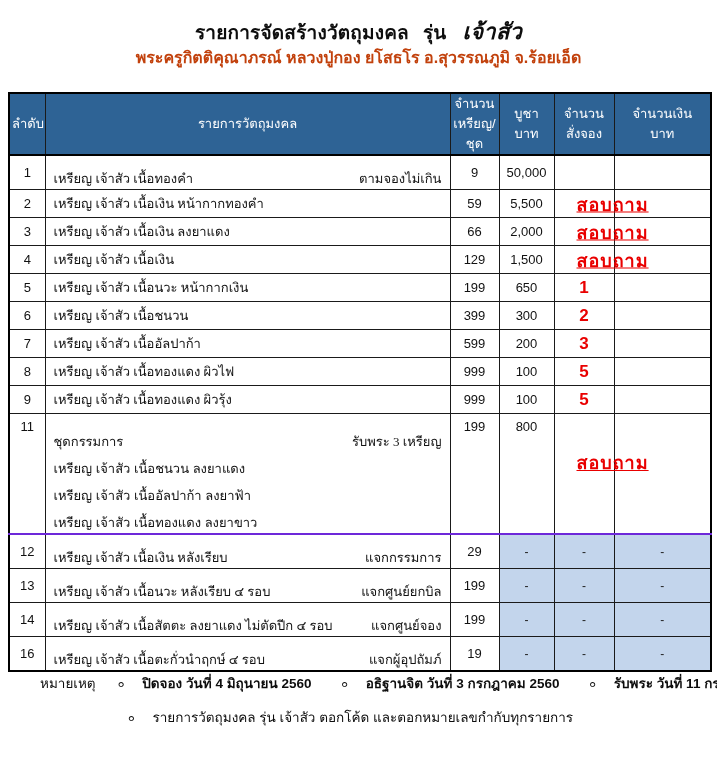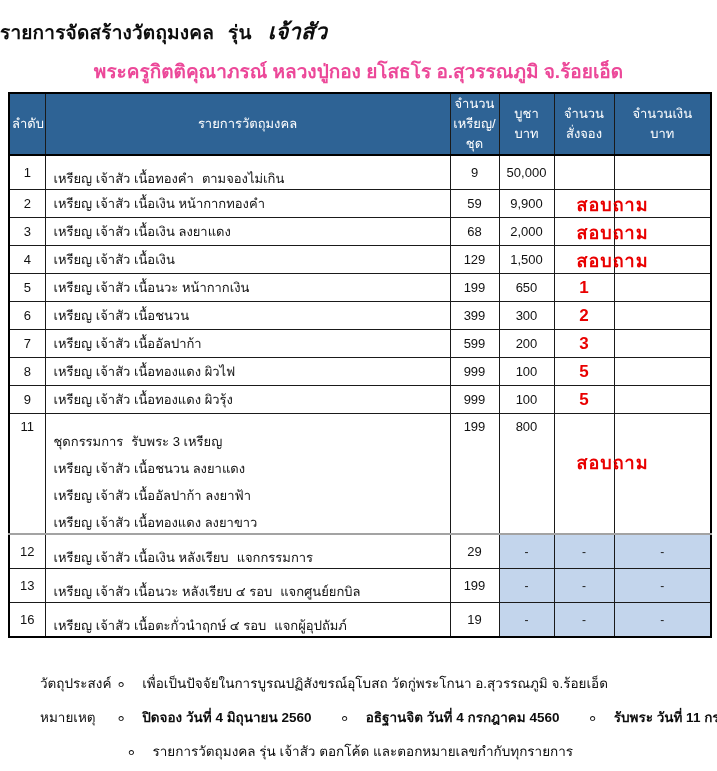--- a/index.html
+++ b/index.html
@@ -6,61 +6,61 @@
   body{
     width:717px;height:771px;background:#ffffff;
     font-family:"Liberation Sans","DejaVu Sans",sans-serif;
     color:#111;
   }
   .page{position:relative;width:717px;height:771px;background:#ffffff;overflow:hidden;}
 
   
   .title{
     position:absolute;top:14px;left:0;width:100%;
-    text-align:left;font-weight:bold;font-size:19px;color:#0d0d0d;
+    text-align:center;font-weight:bold;font-size:19px;color:#0d0d0d;
     letter-spacing:.2px;
   }
   .title .run-label{margin-left:14px;}
   .title .run-name{
     margin-left:16px;font-style:italic;font-size:22px;font-weight:bold;
   }
   .subtitle{
-    position:absolute;top:56px;left:0;width:100%;
-    text-align:center;font-weight:bold;font-size:19px;color:#ec4899;
+    position:absolute;top:45px;left:0;width:100%;
+    text-align:center;font-weight:bold;font-size:16px;color:#c2410c;
   }
 
   
   table{
     position:absolute;left:8px;top:92px;width:702px;
     border-collapse:collapse;table-layout:fixed;
     border:2px solid #000;
   }
   th,td{border:1px solid #1a1a1a;overflow:visible;}
   thead th{
     background:#2e6395;color:#fff;font-weight:normal;font-size:13px;
     height:48px;line-height:1.55;border-bottom:2px solid #000;
     vertical-align:middle;text-align:center;padding:0 2px;
   }
   tbody td{
     font-size:13px;height:27px;padding:0 6px;vertical-align:middle;
     background:#fff;
   }
   td.num{text-align:center;padding:0 2px;}
   td.item-cell{padding:0 8px;}
-  .item-line{display:flex;justify-content:flex-start;align-items:baseline;}
+  .item-line{display:flex;justify-content:space-between;align-items:baseline;font-family:Liberation Serif, serif;}
   .item-note{white-space:nowrap;padding-left:8px;margin-top:12px;}
   tr.tall-row td{vertical-align:top;padding-top:5px;height:105px;}
   tr.tall-row .sub-line{margin-top:6px;}
-  tr.sep-top td{border-top:2px solid #a3a3a3;}
+  tr.sep-top td{border-top:2px solid #6d28d9;}
 
   td.order-cell{position:relative;}
   .red-val{color:#e90000;font-weight:bold;font-size:17px;}
   .red-wide{
     position:absolute;left:22px;top:50%;transform:translateY(-50%);
-    white-space:nowrap;z-index:2;font-size:18px;letter-spacing:1px;
+    white-space:nowrap;z-index:2;font-size:18px;letter-spacing:1px;text-decoration:underline;
   }
   tr.tall-row .red-wide{top:34px;transform:none;}
   td.dash-cell{background:#c3d5ec;text-align:center;font-size:12px;color:#222;}
 
   
   .footer{position:absolute;left:40px;top:672px;width:660px;font-size:13.5px;color:#0d0d0d;}
   .f-line{margin-bottom:12px;white-space:nowrap;}
   .f-label{display:inline-block;width:74px;}
   .f-bullet{display:inline-block;margin:0 14px 0 0;font-size:11px;vertical-align:1px;}
   .f-seg{margin-right:26px;font-weight:bold;}
@@ -110,34 +110,34 @@
           <td class="num"></td>
         </tr>
         <tr>
           <td class="num">2</td>
           <td class="item-cell">
             <div class="item-line">
               <span>เหรียญ  เจ้าสัว  เนื้อเงิน หน้ากากทองคำ</span>
             </div>
           </td>
           <td class="num">59</td>
-          <td class="num">9,900</td>
+          <td class="num">5,500</td>
           <td class="num order-cell">
             <span class="red-val red-wide">สอบถาม</span>
           </td>
           <td class="num"></td>
         </tr>
         <tr>
           <td class="num">3</td>
           <td class="item-cell">
             <div class="item-line">
               <span>เหรียญ  เจ้าสัว  เนื้อเงิน ลงยาแดง</span>
             </div>
           </td>
-          <td class="num">68</td>
+          <td class="num">66</td>
           <td class="num">2,000</td>
           <td class="num order-cell">
             <span class="red-val red-wide">สอบถาม</span>
           </td>
           <td class="num"></td>
         </tr>
         <tr>
           <td class="num">4</td>
           <td class="item-cell">
             <div class="item-line">
@@ -249,47 +249,55 @@
               <span>เหรียญ  เจ้าสัว  เนื้อนวะ  หลังเรียบ  ๔ รอบ</span>
               <span class="item-note">แจกศูนย์ยกบิล</span>
             </div>
           </td>
           <td class="num">199</td>
           <td class="num dash-cell">-</td>
           <td class="num order-cell dash-cell">-</td>
           <td class="num dash-cell">-</td>
         </tr>
         <tr>
+          <td class="num">14</td>
+          <td class="item-cell">
+            <div class="item-line">
+              <span>เหรียญ  เจ้าสัว  เนื้อสัตตะ ลงยาแดง ไม่ตัดปีก  ๔ รอบ</span>
+              <span class="item-note">แจกศูนย์จอง</span>
+            </div>
+          </td>
+          <td class="num">199</td>
+          <td class="num dash-cell">-</td>
+          <td class="num order-cell dash-cell">-</td>
+          <td class="num dash-cell">-</td>
+        </tr>
+        <tr>
           <td class="num">16</td>
           <td class="item-cell">
             <div class="item-line">
               <span>เหรียญ  เจ้าสัว  เนื้อตะกั่วนำฤกษ์  ๔ รอบ</span>
               <span class="item-note">แจกผู้อุปถัมภ์</span>
             </div>
           </td>
           <td class="num">19</td>
           <td class="num dash-cell">-</td>
           <td class="num order-cell dash-cell">-</td>
           <td class="num dash-cell">-</td>
         </tr>
       </tbody>
   </table>
 
   <div class="footer">
-    <div class="f-line">
-      <span class="f-label">วัตถุประสงค์</span>
-      <span class="f-bullet">๐</span>
-      <span>เพื่อเป็นปัจจัยในการบูรณปฏิสังขรณ์อุโบสถ วัดกู่พระโกนา  อ.สุวรรณภูมิ  จ.ร้อยเอ็ด</span>
-    </div>
     <div class="f-line">
       <span class="f-label">หมายเหตุ</span>
       <span class="f-bullet">๐</span>
       <span class="f-seg">ปิดจอง  วันที่ 4 มิถุนายน 2560</span>
       <span class="f-bullet">๐</span>
-      <span class="f-seg">อธิฐานจิต  วันที่ 4 กรกฎาคม 4560</span>
+      <span class="f-seg">อธิฐานจิต  วันที่ 3 กรกฎาคม 2560</span>
       <span class="f-bullet">๐</span>
       <span class="f-seg">รับพระ  วันที่ 11 กรกฎาคม 2560</span>
     </div>
     <div class="f-line f-indent">
       <span class="f-bullet">๐</span>
       <span>รายการวัตถุมงคล รุ่น  เจ้าสัว  ตอกโค้ด และตอกหมายเลขกำกับทุกรายการ</span>
     </div>
   </div>
 
 </div>

